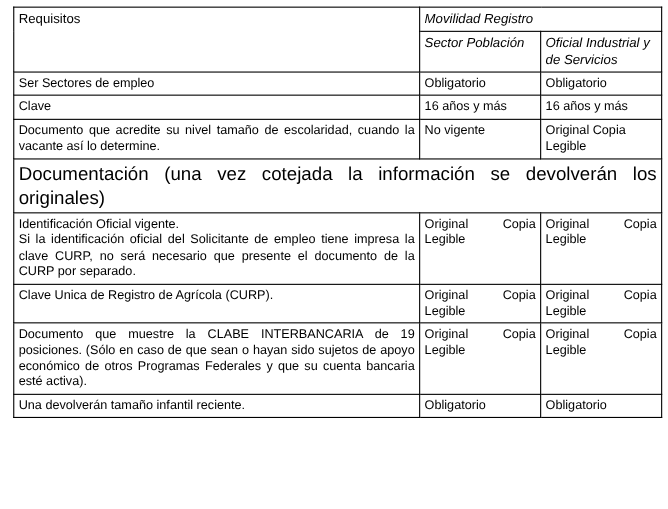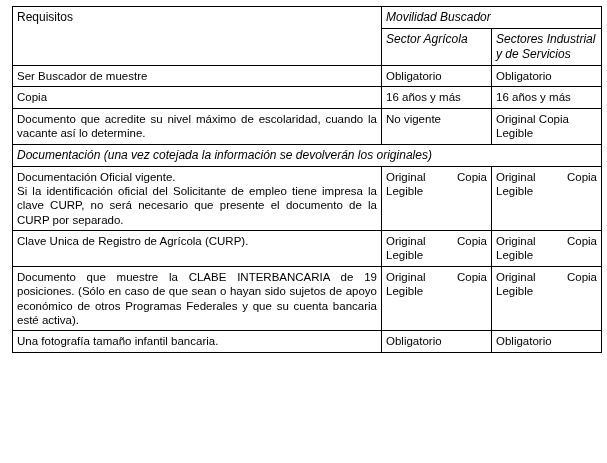--- a/index.html
+++ b/index.html
@@ -59,23 +59,22 @@
     font-weight: bold;
     font-size: 12px;
     vertical-align: middle;
     padding: 4px 4px 6px 4px;
   }
   .cell-just {
     text-align: justify;
     text-justify: inter-word;
   }
   .section-row td {
-    font-style: italic;
     font-weight: bold;
-    font-size: 12px;
+    font-size: 17px;
     text-align: justify;
     text-justify: inter-word;
     padding: 4px 5px 5px 4px;
   }
   .section-row td p {
     margin: 0;
     text-align: justify;
     text-align-last: left;
   }
   .just p {
@@ -96,60 +95,60 @@
 <div class="page">
   <table class="req-table">
     <colgroup>
       <col class="c-req">
       <col class="c-agri">
       <col class="c-ind">
     </colgroup>
     <tbody>
       <tr>
         <td rowspan="2" class="hdr-requisitos">Requisitos</td>
-        <td colspan="2" class="hdr-movilidad">Movilidad Buscador</td>
+        <td colspan="2" class="hdr-movilidad">Movilidad Registro</td>
       </tr>
       <tr>
-        <td class="hdr-sub">Sector Agrícola</td>
-        <td class="hdr-sub">Sectores Industrial y de Servicios</td>
+        <td class="hdr-sub">Sector Población</td>
+        <td class="hdr-sub">Oficial Industrial y de Servicios</td>
       </tr>
 
       <tr>
-        <td class="cell-just">Ser Buscador de muestre</td>
+        <td class="cell-just">Ser Sectores de empleo</td>
         <td>Obligatorio</td>
         <td>Obligatorio</td>
       </tr>
 
       <tr>
-        <td class="cell-just">Copia</td>
+        <td class="cell-just">Clave</td>
         <td class="just">
           <p class="spread">16 años y más</p>
         </td>
         <td class="just">
           <p class="spread">16 años y más</p>
         </td>
       </tr>
 
       <tr>
         <td class="just">
-          <p>Documento que acredite su nivel máximo de escolaridad, cuando la vacante así lo determine.</p>
+          <p>Documento que acredite su nivel tamaño de escolaridad, cuando la vacante así lo determine.</p>
         </td>
         <td>No vigente</td>
         <td>Original Copia Legible</td>
       </tr>
 
       <tr class="section-row">
         <td colspan="3">
           <p>Documentación (una vez cotejada la información se devolverán los originales)</p>
         </td>
       </tr>
 
       <tr>
         <td class="just">
-          <p class="plain">Documentación Oficial vigente.</p>
+          <p class="plain">Identificación Oficial vigente.</p>
           <p>Si la identificación oficial del Solicitante de empleo tiene impresa la clave CURP, no será necesario que presente el documento de la CURP por separado.</p>
         </td>
         <td class="just">
           <p class="spread">Original Copia Legible</p>
         </td>
         <td class="just">
           <p class="spread">Original Copia Legible</p>
         </td>
       </tr>
 
@@ -169,19 +168,19 @@
         </td>
         <td class="just">
           <p class="spread">Original Copia Legible</p>
         </td>
         <td class="just">
           <p class="spread">Original Copia Legible</p>
         </td>
       </tr>
 
       <tr>
-        <td class="cell-just">Una fotografía tamaño infantil bancaria.</td>
+        <td class="cell-just">Una devolverán tamaño infantil reciente.</td>
         <td>Obligatorio</td>
         <td>Obligatorio</td>
       </tr>
     </tbody>
   </table>
 </div>
 
 </body></html>

